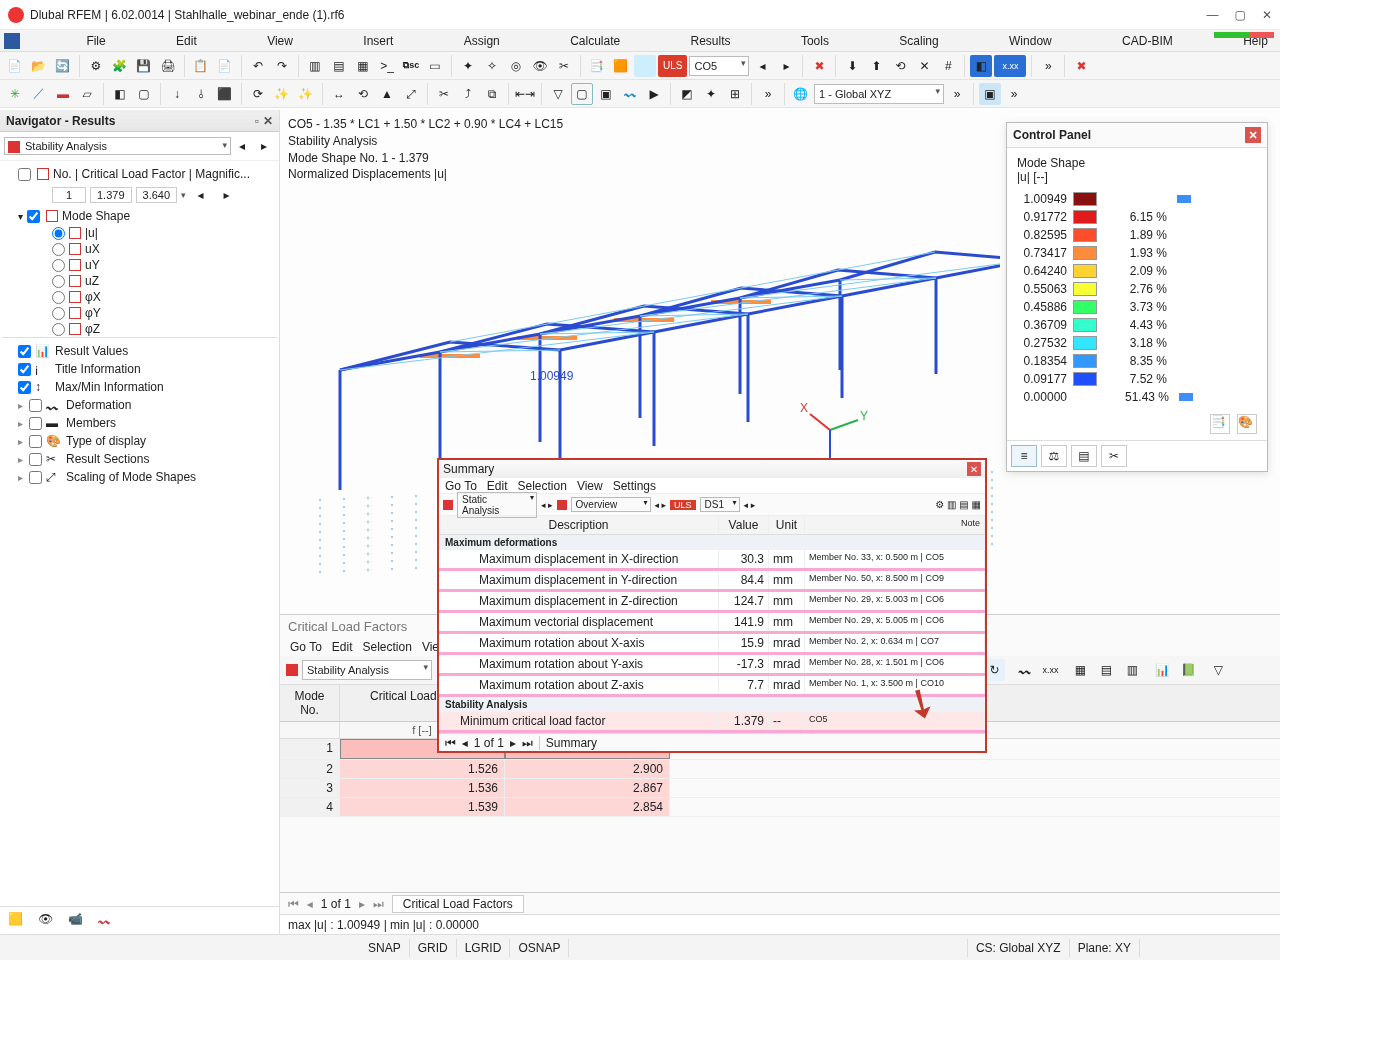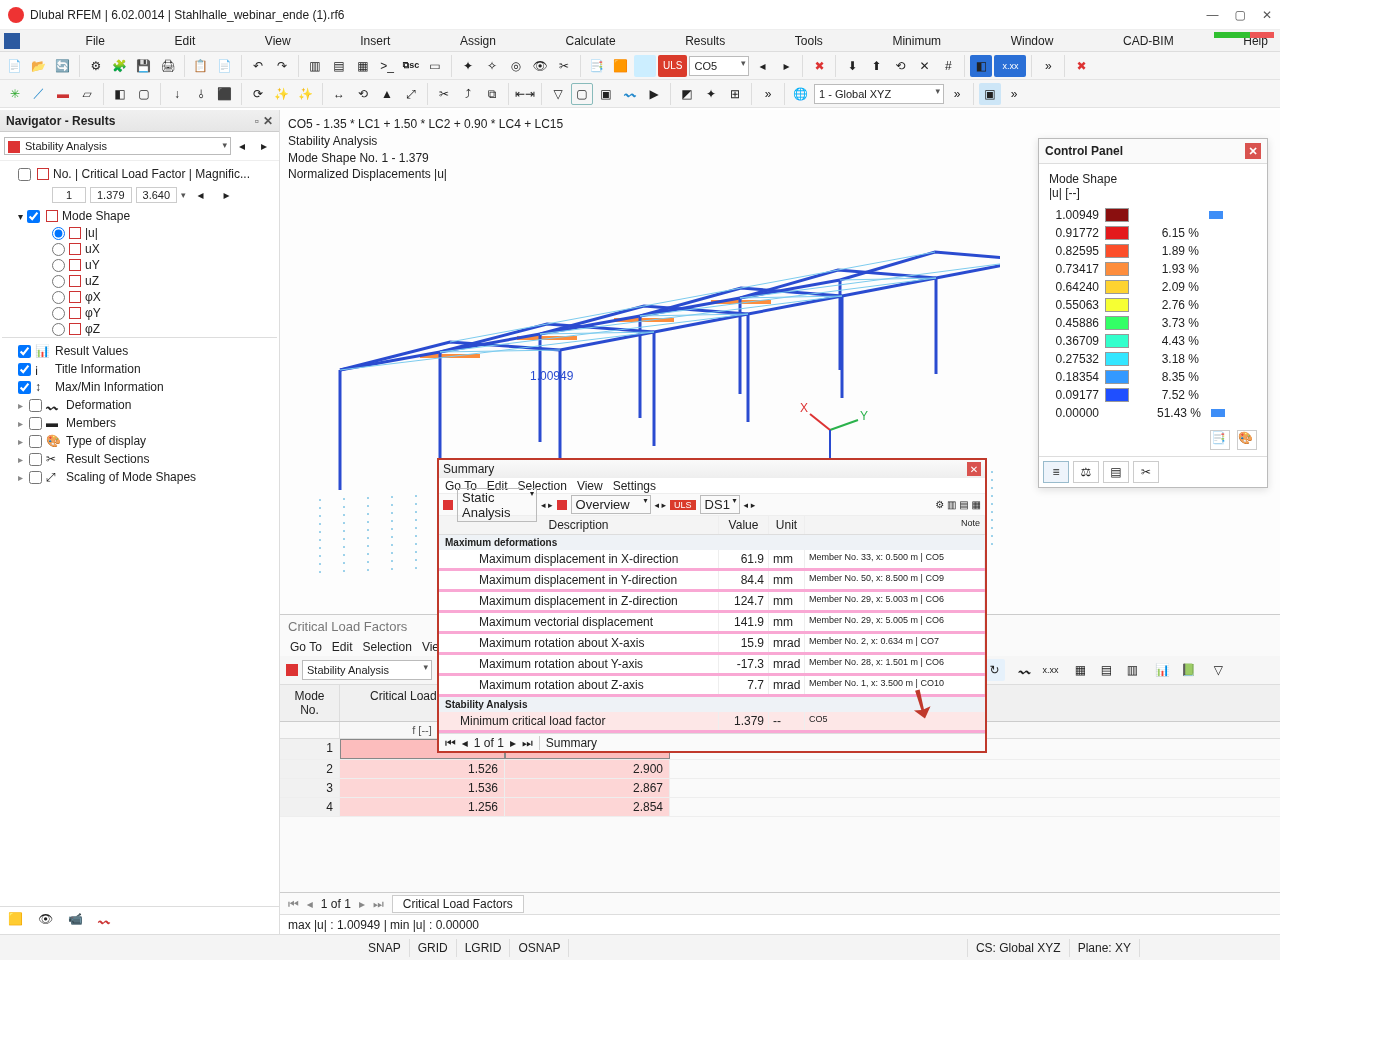--- a/index.html
+++ b/index.html
@@ -28,38 +28,38 @@
 .nav-sub{padding:1px 0 1px 50px;display:flex;align-items:center;gap:4px;}
 .nav-row{display:flex;align-items:center;padding:1px 0 1px 50px;gap:4px;}
 .nav-row .cell{border:1px solid #ccc;padding:1px 6px;font-size:11px;min-width:34px;text-align:center;}
 .nav-checks{border-top:1px solid #ddd;padding-top:4px;margin-top:auto;}
 .nav-checks .nc{display:flex;align-items:center;gap:4px;padding:2px 0 2px 16px;font-size:12px;}
 .nc-icon{width:16px;height:14px;display:inline-block;}
 .nav-btm{height:28px;border-top:1px solid #ddd;display:flex;align-items:center;gap:10px;padding:0 8px;}
 .nav-btm .ico{width:20px;height:18px;}
 .viewport{position:absolute;left:280px;top:110px;right:0;bottom:346px;background:#fdfdfd;}
 .vlabels{position:absolute;left:8px;top:6px;line-height:1.4;font-size:12px;}
-.ctrl-panel{position:absolute;right:12px;top:12px;width:230px;background:#fff;border:1px solid #bbb;box-shadow:0 2px 8px rgba(0,0,0,.12);margin-top:16px;}
+.ctrl-panel{position:absolute;right:12px;top:12px;width:262px;background:#fff;border:1px solid #bbb;box-shadow:0 2px 8px rgba(0,0,0,.12);}
 .cp-title{background:#fafafa;border-bottom:1px solid #ddd;display:flex;align-items:center;padding:4px 6px;font-weight:600;}
 .cp-title .cx{margin-left:auto;width:16px;height:16px;background:#d9534f;color:#fff;display:flex;align-items:center;justify-content:center;font-size:11px;}
 .cp-body{padding:8px 10px 6px 10px;}
 .cp-row{display:flex;align-items:center;margin-bottom:4px;font-size:11px;}
 .cp-val{width:56px;text-align:right;padding-right:6px;}
 .cp-swatch{width:24px;height:14px;border:1px solid #999;}
 .cp-pct{margin-left:20px;width:50px;text-align:right;}
 .cp-footer{border-top:1px solid #ddd;display:flex;padding:4px;gap:4px;}
 .cp-tab{width:26px;height:22px;border:1px solid #ccc;display:flex;align-items:center;justify-content:center;}
 .cp-tab.active{background:#eef4fb;border-color:#9bc;}
 .cp-rbtn{width:20px;height:20px;border:1px solid #ccc;margin-left:3px;}
 .summary-pop{position:absolute;left:437px;top:458px;width:550px;border:2px solid #c0392b;background:#fff;z-index:50;}
 .sp-title{height:18px;background:linear-gradient(#fafafa,#eee);display:flex;align-items:center;padding:0 4px;font-size:11px;}
 .sp-title .sx{margin-left:auto;width:14px;height:14px;background:#d9534f;color:#fff;display:flex;align-items:center;justify-content:center;font-size:10px;}
 .sp-menu{height:16px;display:flex;align-items:center;gap:10px;padding:0 6px;font-size:11px;background:#fff;border-bottom:1px solid #eee;}
 .sp-tbar{height:22px;display:flex;align-items:center;gap:4px;padding:0 4px;font-size:10px;background:#fafafa;border-bottom:1px solid #eee;}
-.sp-combo{border:1px solid #bbb;padding:1px 12px 1px 4px;position:relative;font-size:13px;}
+.sp-combo{border:1px solid #bbb;padding:1px 12px 1px 4px;position:relative;font-size:10px;}
 .sp-combo::after{content:"▾";position:absolute;right:2px;top:0;font-size:8px;}
 .sp-table{font-size:10px;width:100%;}
 .sp-hrow{display:flex;background:#f4f4f4;border-bottom:1px solid #ddd;}
 .sp-cell{padding:2px 4px;border-right:1px solid #eee;}
 .c-desc{flex:1;}
 .c-val{width:50px;text-align:right;}
 .c-unit{width:36px;}
 .c-note{width:180px;font-size:9px;}
 .sp-section{background:#eef2f6;font-weight:600;padding:2px 6px;font-size:10px;}
 .sp-drow{display:flex;border-bottom:3px solid #f9a8d4;}
@@ -108,21 +108,21 @@
 <div class="menubar">
   <span class="qat"></span>
   <span class="mi">File</span>
   <span class="mi">Edit</span>
   <span class="mi">View</span>
   <span class="mi">Insert</span>
   <span class="mi">Assign</span>
   <span class="mi">Calculate</span>
   <span class="mi">Results</span>
   <span class="mi">Tools</span>
-  <span class="mi">Minimum</span>
+  <span class="mi">Scaling</span>
   <span class="mi">Window</span>
   <span class="mi">CAD-BIM</span>
   <span class="mi">Help</span>
 </div>
 
 <div class="toolbar">
   <span class="tb-btn">📄</span>
   <span class="tb-btn">📂</span>
   <span class="tb-btn">🔄</span>
   <span class="sep"></span>
@@ -839,21 +839,21 @@
     <div class="sp-hrow">
       <div class="sp-cell c-desc" style="text-align:center">Description</div>
       <div class="sp-cell c-val" style="text-align:center">Value</div>
       <div class="sp-cell c-unit" style="text-align:center">Unit</div>
       <div class="sp-cell c-note" style="text-align:right">Note</div>
     </div>
     <div class="sp-section">Maximum deformations</div>
     <div id="sp-rows">
         <div class="sp-drow">
           <div class="sp-cell c-desc" style="padding-left:40px">Maximum displacement in X-direction</div>
-          <div class="sp-cell c-val">61.9</div>
+          <div class="sp-cell c-val">30.3</div>
           <div class="sp-cell c-unit">mm</div>
           <div class="sp-cell c-note">Member No. 33, x: 0.500 m | CO5</div>
         </div>
         <div class="sp-drow">
           <div class="sp-cell c-desc" style="padding-left:40px">Maximum displacement in Y-direction</div>
           <div class="sp-cell c-val">84.4</div>
           <div class="sp-cell c-unit">mm</div>
           <div class="sp-cell c-note">Member No. 50, x: 8.500 m | CO9</div>
         </div>
         <div class="sp-drow">
@@ -971,21 +971,21 @@
         <div class="tc d th-clf">1.526</div>
         <div class="tc d th-mag">2.900</div>
       </div>
       <div class="t-row pink">
         <div class="tc tc-mode">3</div>
         <div class="tc d th-clf">1.536</div>
         <div class="tc d th-mag">2.867</div>
       </div>
       <div class="t-row pink">
         <div class="tc tc-mode">4</div>
-        <div class="tc d th-clf">1.256</div>
+        <div class="tc d th-clf">1.539</div>
         <div class="tc d th-mag">2.854</div>
       </div>
     </div>
   <div style="flex:1"></div>
   <div class="t-pager">
     <span class="pbtn">⏮</span>
     <span class="pbtn">◂</span>
     <span>1 of 1</span>
     <span class="pbtn">▸</span>
     <span class="pbtn">⏭</span>

